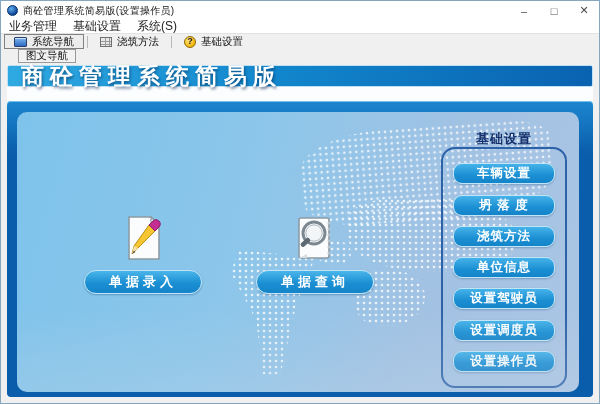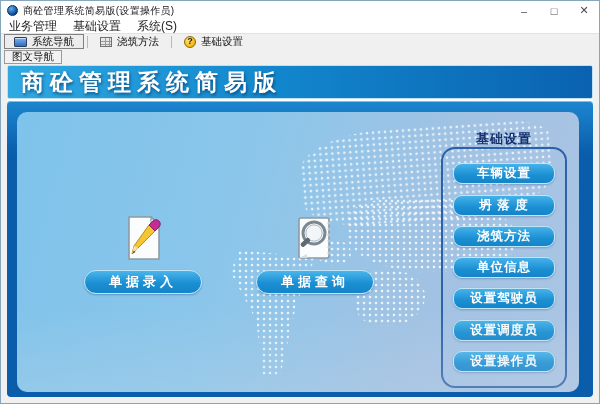--- a/index.html
+++ b/index.html
@@ -38,30 +38,30 @@
     linear-gradient(#9a9a9a,#9a9a9a) 0 3px/12px 1px no-repeat,
     linear-gradient(#9a9a9a,#9a9a9a) 0 6px/12px 1px no-repeat,
     linear-gradient(#9a9a9a,#9a9a9a) 4px 0/1px 10px no-repeat,
     linear-gradient(#9a9a9a,#9a9a9a) 8px 0/1px 10px no-repeat, #e8e8e8; }
   .ic-help { width:12px; height:12px; border-radius:50%;
     background:radial-gradient(circle at 35% 30%, #ffe27a, #f4b000 80%);
     border:1px solid #8a6a00; color:#222; font-size:9px; font-weight:bold;
     display:flex; align-items:center; justify-content:center; line-height:1; }
 
   
-  .tabrow { height:15px; background:#f0f0f0; display:flex; align-items:center;
-    padding-left:3px; }
+  .tabrow { height:15px; background:#f0f0f0; display:flex; align-items:flex-start;
+    padding-left:17px; }
   .tab { height:14px; border:1px solid #9a9a9a; background:#f2f2f2;
     font-size:10.5px; color:#111; padding:0 7px; display:flex;
     align-items:center; }
 
   
   .page { position:absolute; left:6px; right:6px; top:64px; bottom:6px;
     background:#fbfdfe; }
-  .banner { height:34px; display:flex; align-items:center; padding-left:13px;
+  .banner { height:22px; display:flex; align-items:center; padding-left:13px;
     background:linear-gradient(90deg,#2fa9e2 0%,#1287cd 45%,#0a62b0 100%);
     border:1px solid #bfe0f2; border-radius:2px; }
   .banner-title { color:#ffffff; font-size:23px; font-weight:bold;
     letter-spacing:6px; text-shadow:1px 2px 3px rgba(0,30,70,.55); }
 
   .frame { position:absolute; left:0; right:0; top:36px; bottom:0;
     background:linear-gradient(180deg,#1d86cf 0%,#0a5dab 18%,#0a5dab 100%);
     border-radius:4px; padding:11px 14px 5px 10px;
     box-shadow:inset 0 1px 0 rgba(140,210,245,.8); }
   .inner { position:relative; width:100%; height:100%; border-radius:10px;

